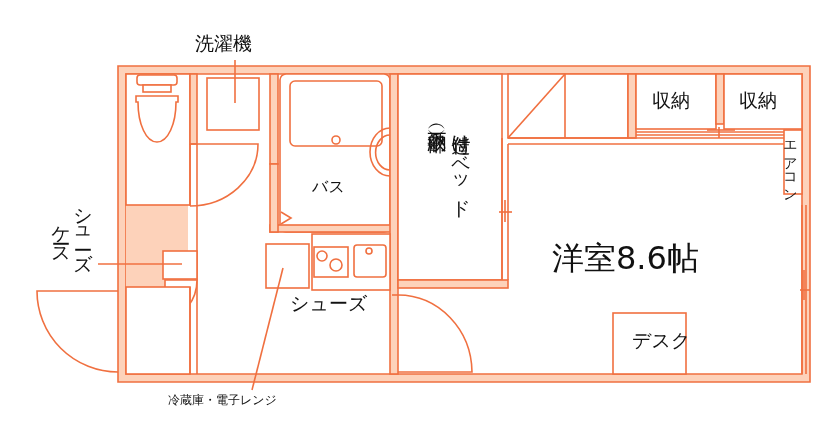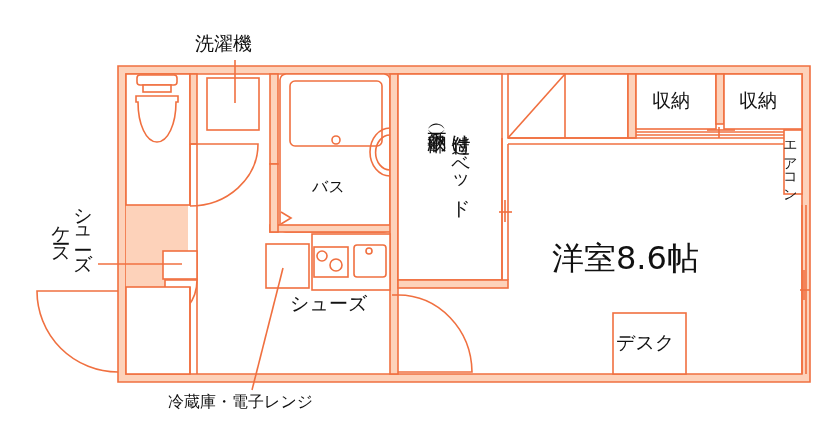--- a/index.html
+++ b/index.html
@@ -113,15 +113,15 @@
 
 <div class="lbl" style="left:652px;top:91px;font-size:19px;">収納</div>
 <div class="lbl" style="left:739px;top:91px;font-size:19px;">収納</div>
 
 <div class="lbl vert" style="left:784px;top:132px;font-size:14px;">エアコン</div>
 
 <div class="lbl" style="left:552px;top:222px;font-size:32px;margin-top:20px;">洋室8.6帖</div>
 
 <div class="lbl" style="left:290px;top:294px;font-size:19px;">シューズ</div>
 
-<div class="lbl" style="left:616px;top:333px;font-size:19px;">デスク</div>
+<div class="lbl" style="left:632px;top:333px;font-size:19px;font-family:Liberation Mono, monospace;">デスク</div>
 
-<div class="lbl" style="left:168px;top:394px;font-size:16px;">冷蔵庫・電子レンジ</div>
+<div class="lbl" style="left:168px;top:394px;font-size:12px;">冷蔵庫・電子レンジ</div>
 
 </body></html>

